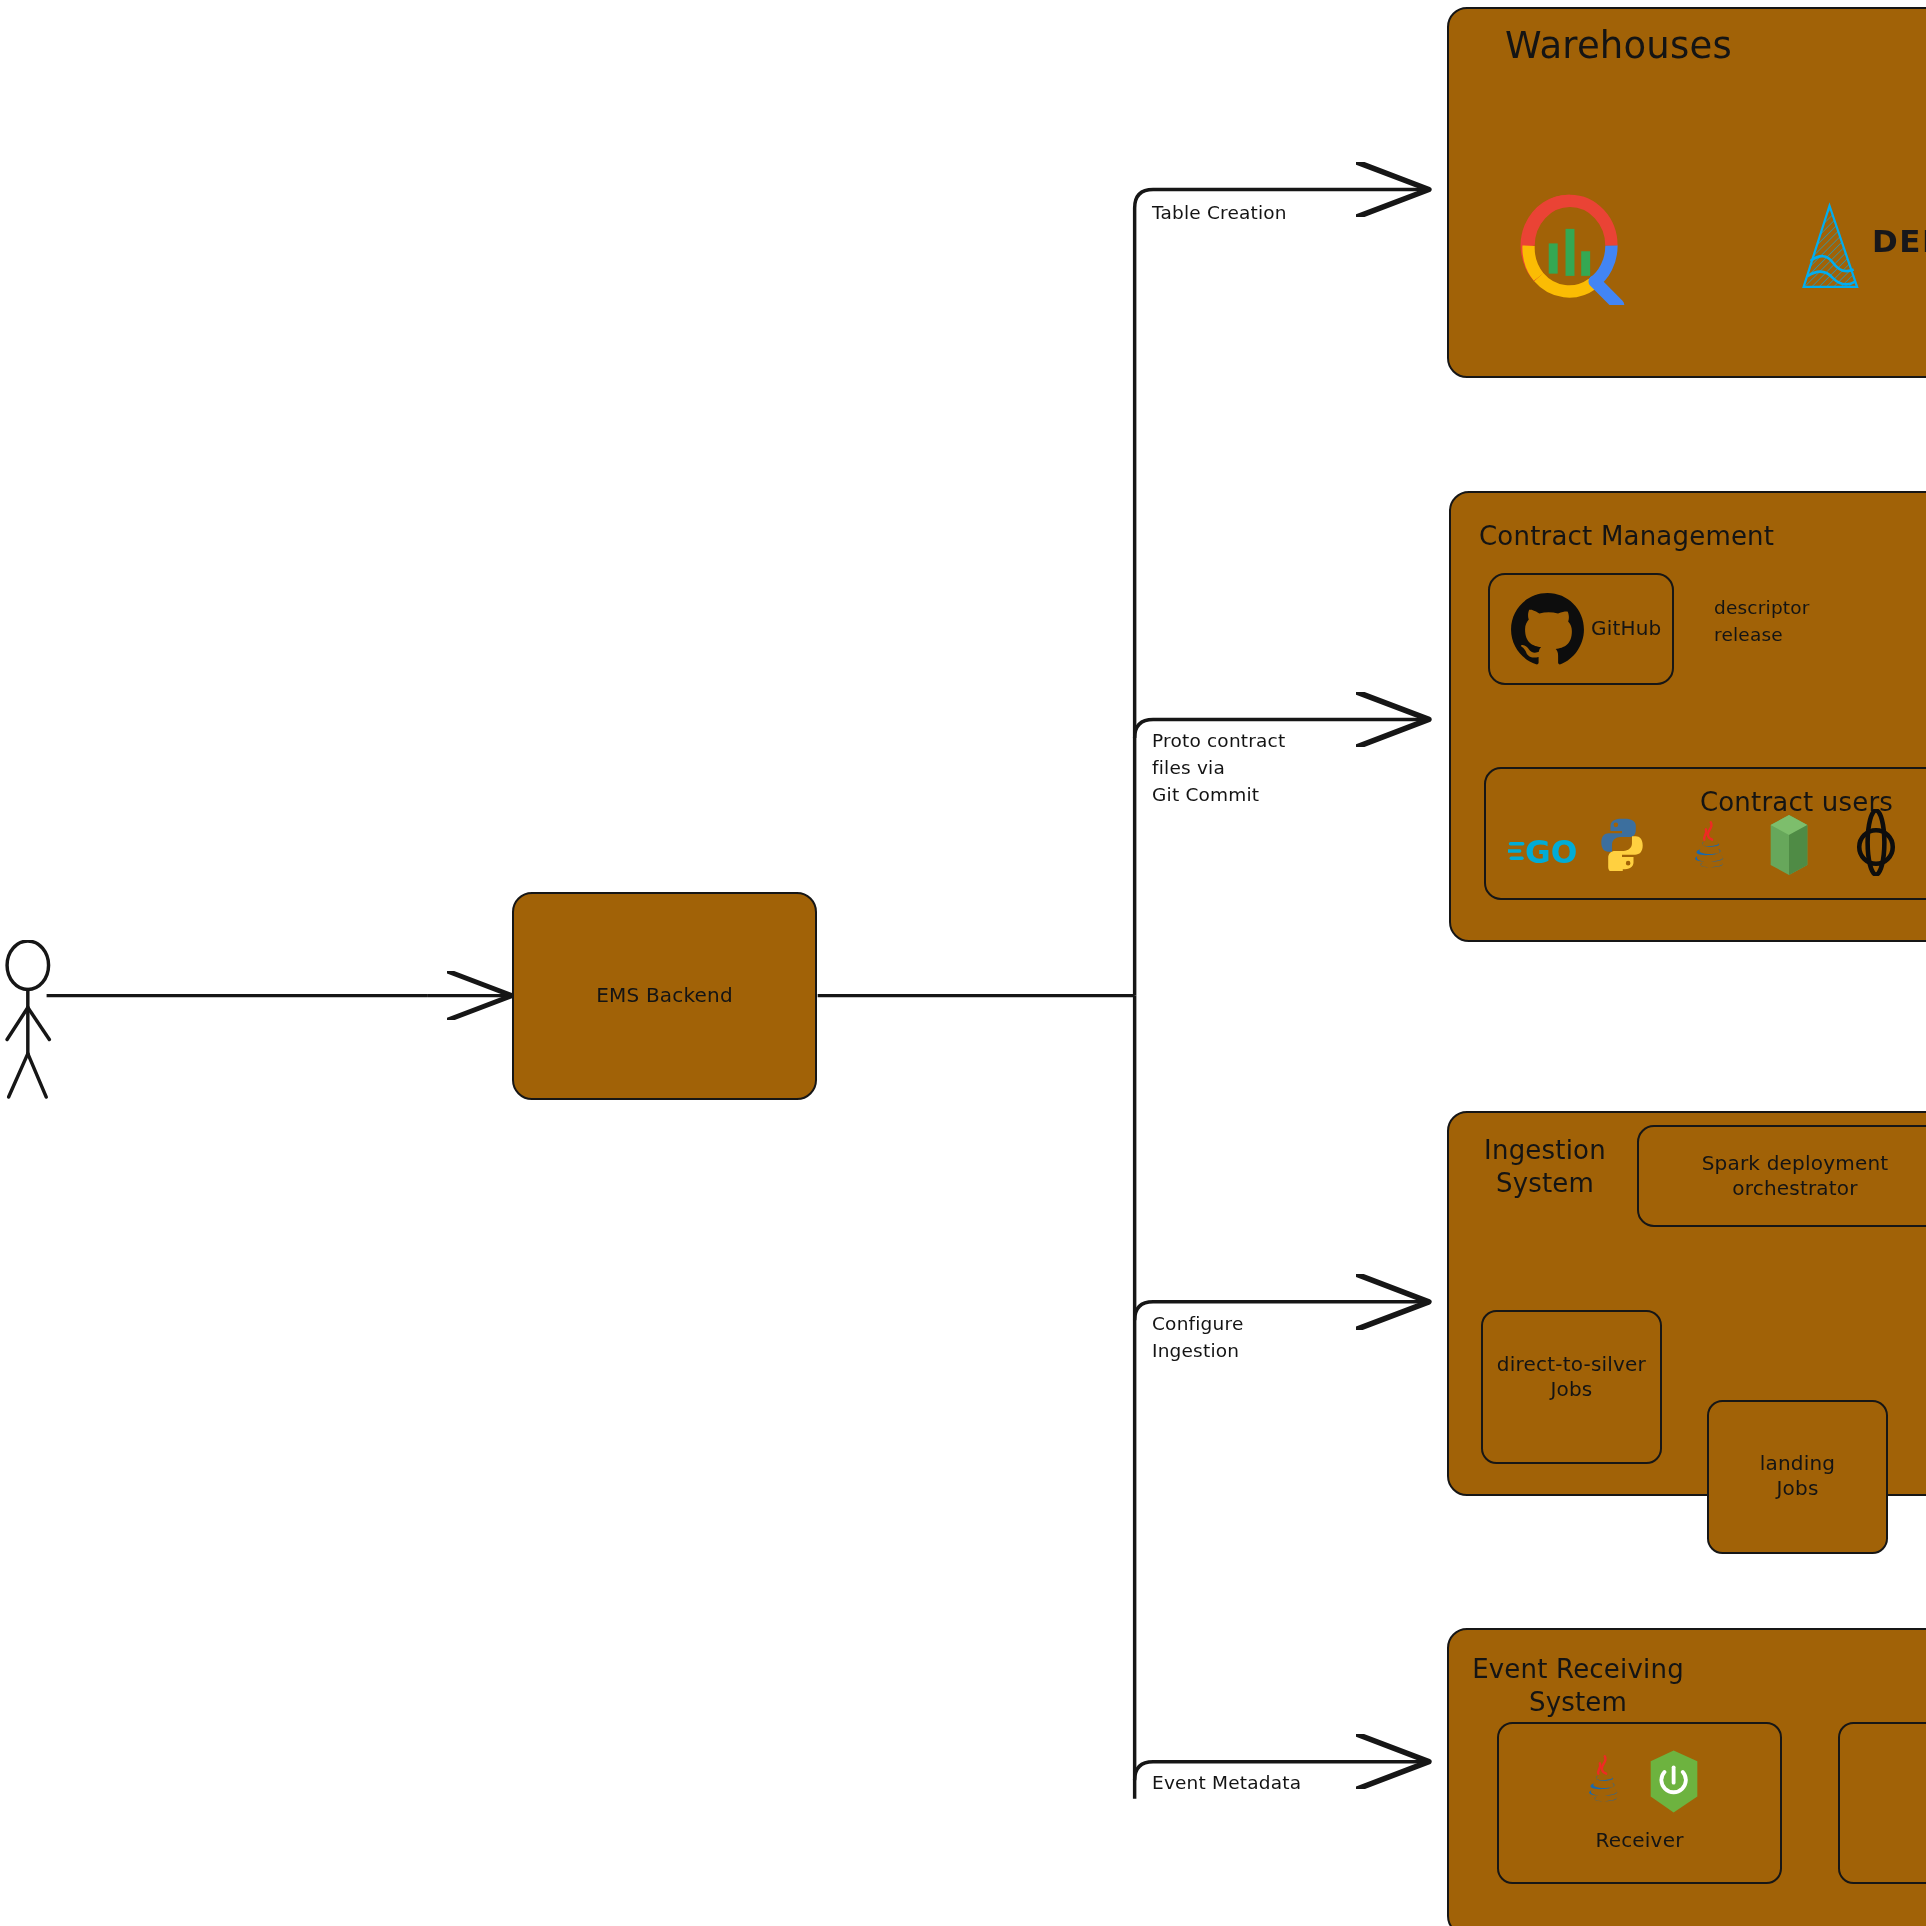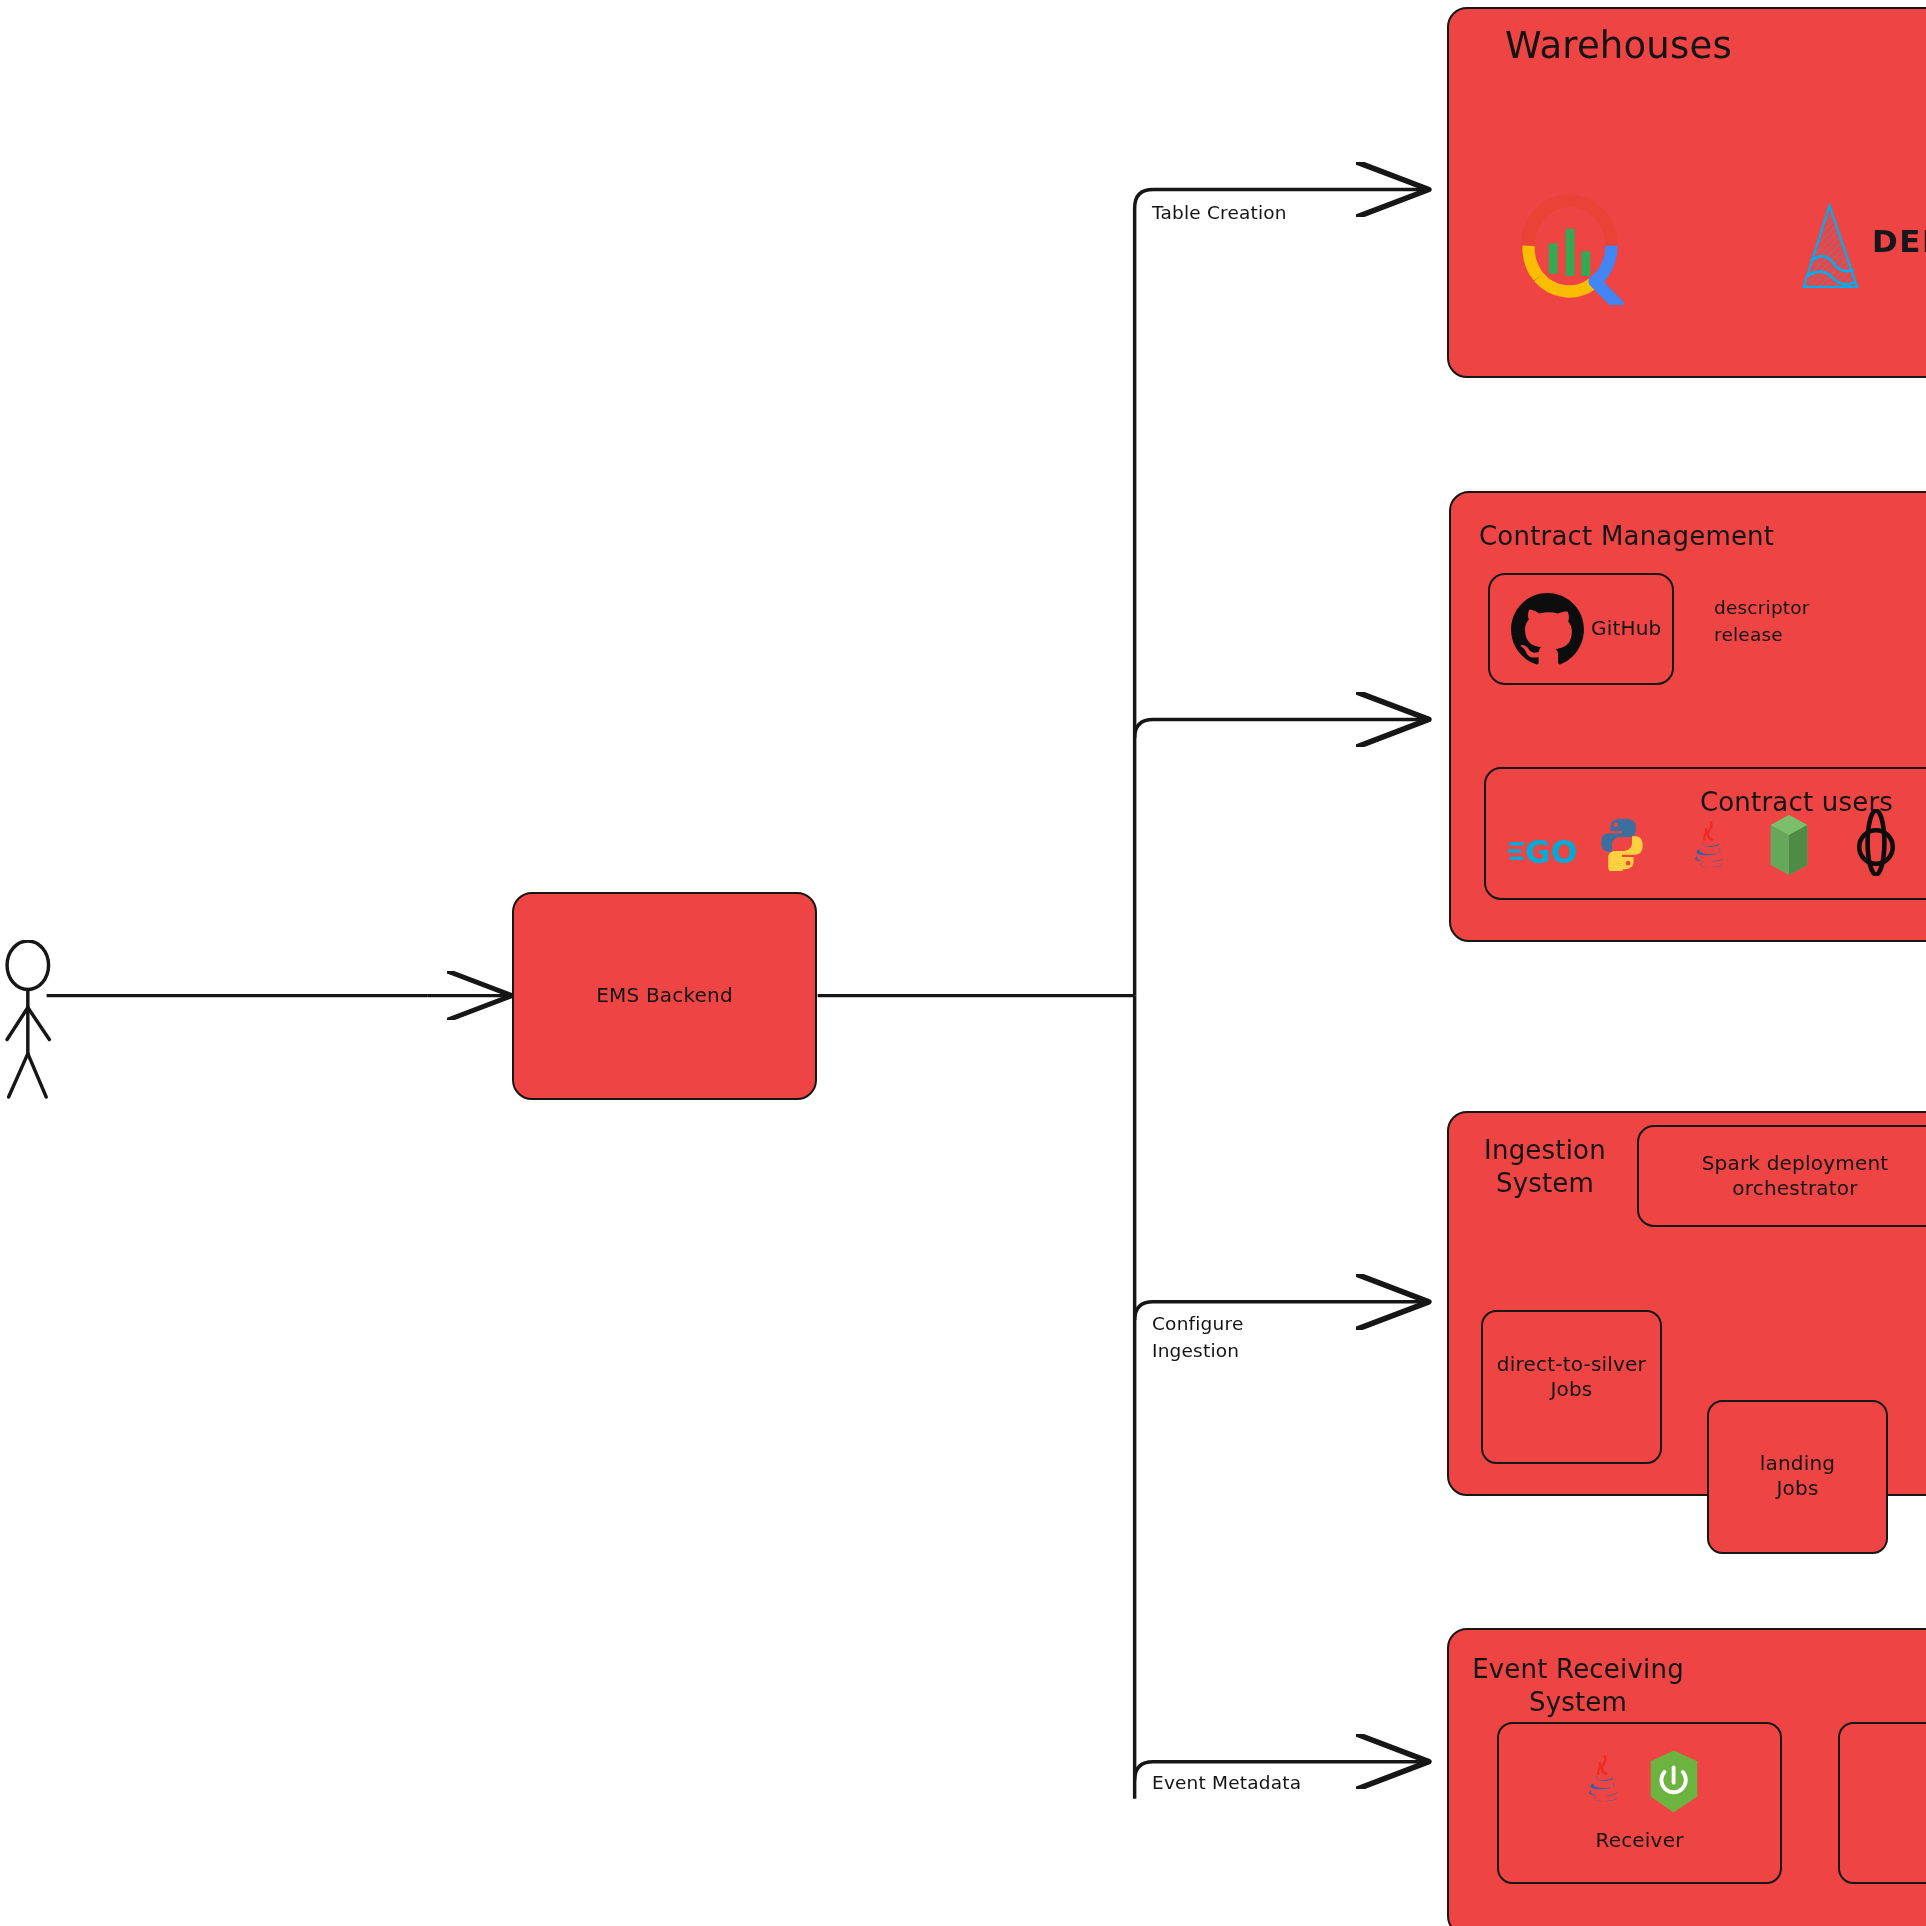--- a/index.html
+++ b/index.html
@@ -8,21 +8,21 @@
     width:2168px;height:1940px;position:relative;overflow:hidden;
   }
   .canvas{position:absolute;left:0;top:0;width:2168px;height:1940px;}
   svg.wires{position:absolute;left:0;top:0;width:2168px;height:1940px;pointer-events:none;}
 
   
   .box{
     position:absolute;
     border:2.7px solid #161616;
     border-radius:20px;
-    background:#ef4444;
+    background:#a16207;
     box-sizing:border-box;
   }
   .box.inner{border-width:2.3px;border-radius:17px;}
   .box.small{border-width:2.3px;border-radius:15.4px;}
 
   .label{
     position:absolute;
     color:#141414;
     font-family:"DejaVu Sans", sans-serif;
     letter-spacing:0.2px;
@@ -108,20 +108,23 @@
     </svg>
   </div>
 
 
   <div class="box" style="left:512px;top:892px;width:305px;height:208px;">
     <div class="label node-title ctr" style="left:0;top:89px;width:100%;">EMS Backend</div>
   </div>
 
   <div class="label edge-label" style="left:1152px;top:200px;width:270px;">Table Creation</div>
 
+  <div class="label edge-label" style="left:1152px;top:728px;width:270px;">Proto contract
+files via
+Git Commit</div>
 
   <div class="label edge-label" style="left:1152px;top:1311px;width:270px;">Configure
 Ingestion</div>
 
   <div class="label edge-label" style="left:1152px;top:1770px;width:270px;">Event Metadata</div>
 
   <div class="box" style="left:1447px;top:6.5px;width:695px;height:371px;">
   </div>
   <div class="label grp-title big warehouse-title">Warehouses</div>
 

